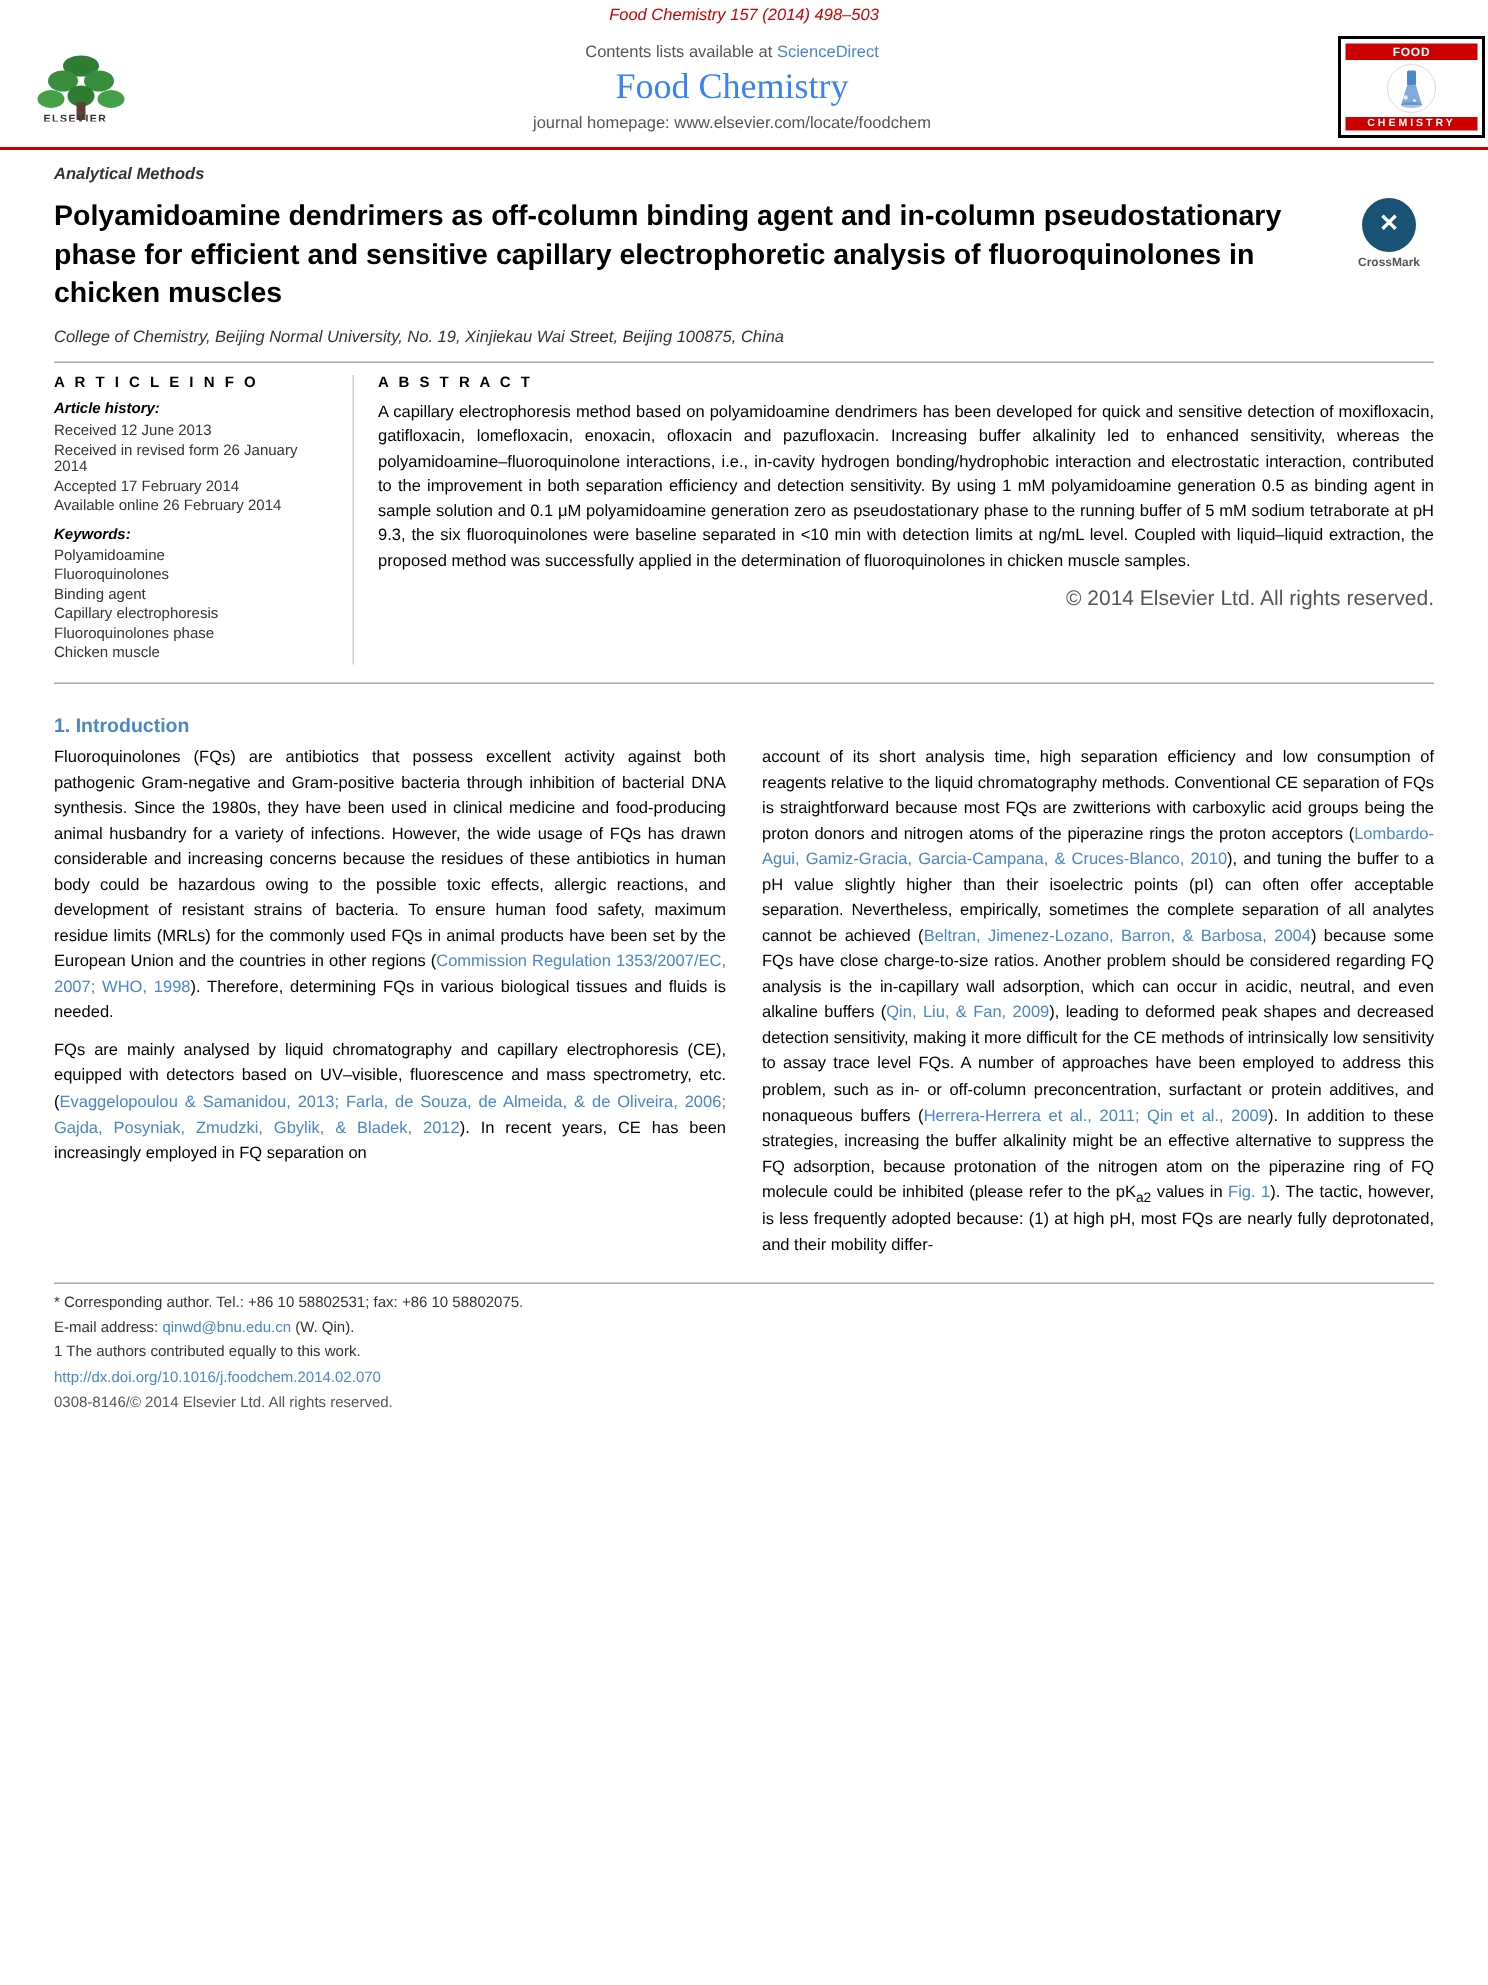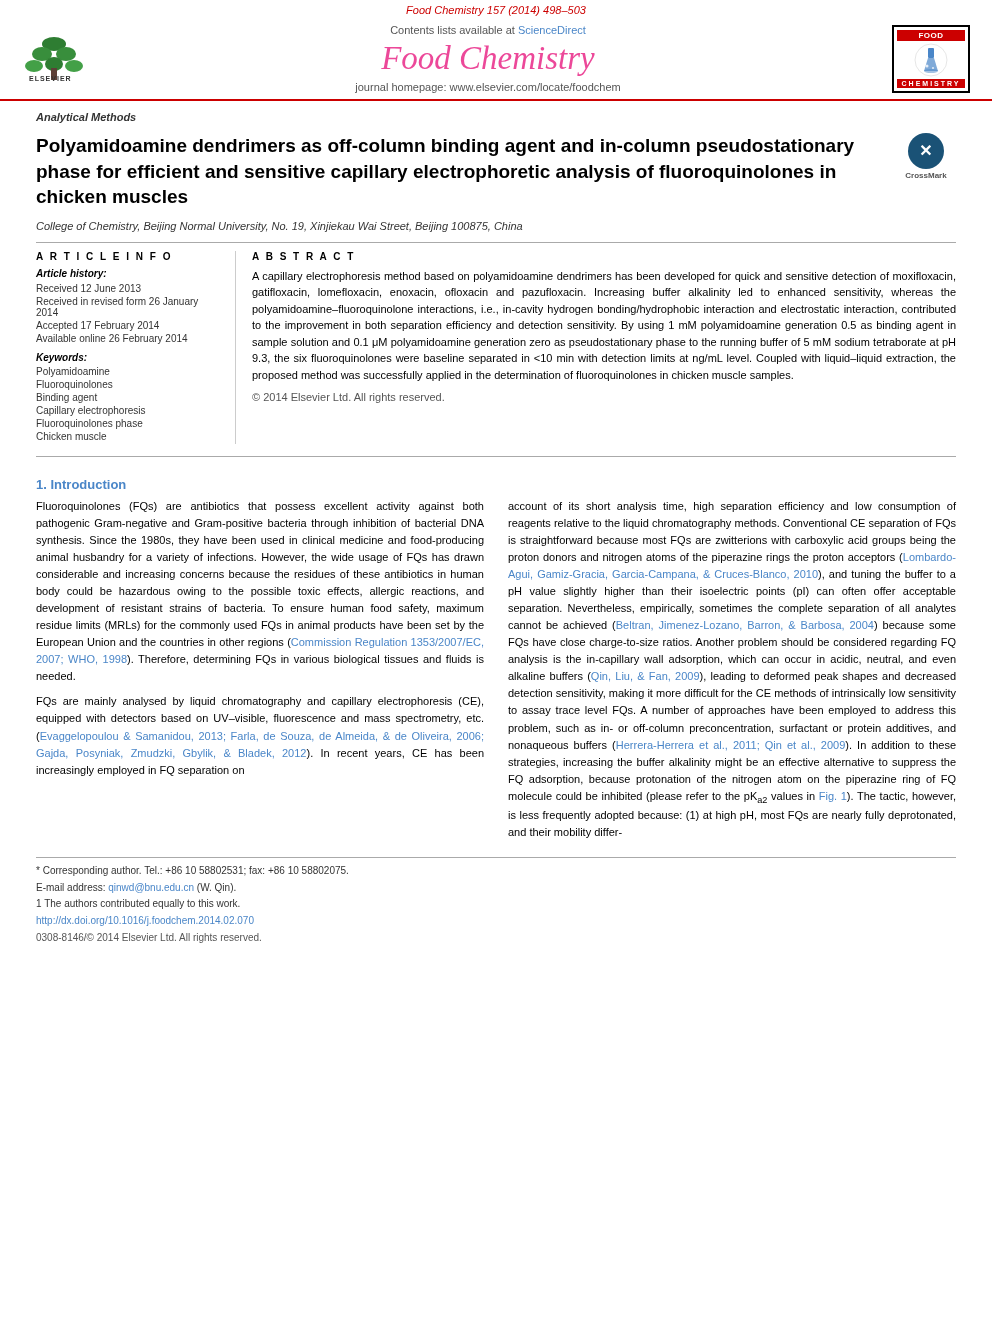--- a/index.html
+++ b/index.html
@@ -39,39 +39,38 @@
       font-family: Arial, sans-serif;
       font-size: 11px;
       color: #555;
     }
     .sciencedirect-link a {
       color: #4a86c8;
       text-decoration: none;
     }
     .journal-title-main {
       font-family: 'Times New Roman', serif;
-      font-size: 33px;
+      font-size: 24px;
       font-weight: normal;
-      color: #ec4899;
+      color: #3b82f6;
       margin: 4px 0;
-      font-style: italic;
     }
     .journal-homepage {
       font-family: Arial, sans-serif;
       font-size: 11px;
       color: #555;
     }
     .food-chemistry-logo {
       width: 80px;
       text-align: center;
     }
     .fc-logo-box {
       border: 2px solid #000;
       padding: 3px;
-      width: 78px;
+      width: 98px;
     }
     .fc-logo-top {
       background: #c00;
       color: #fff;
       font-family: Arial, sans-serif;
       font-size: 8px;
       font-weight: bold;
       text-align: center;
       padding: 1px 2px;
       letter-spacing: 0.5px;
@@ -227,22 +226,23 @@
     }
     .abstract-text {
       font-family: Arial, sans-serif;
       font-size: 11px;
       line-height: 1.5;
       color: #000;
       text-align: justify;
     }
     .copyright-line {
       font-family: Arial, sans-serif;
-      font-size: 11px;
+      font-size: 14px;
       color: #555;
+      text-align: right;
       margin-top: 8px;
     }
     
     .body-content {
       padding: 12px 36px 0 36px;
     }
     .body-two-col {
       display: flex;
       gap: 24px;
     }

